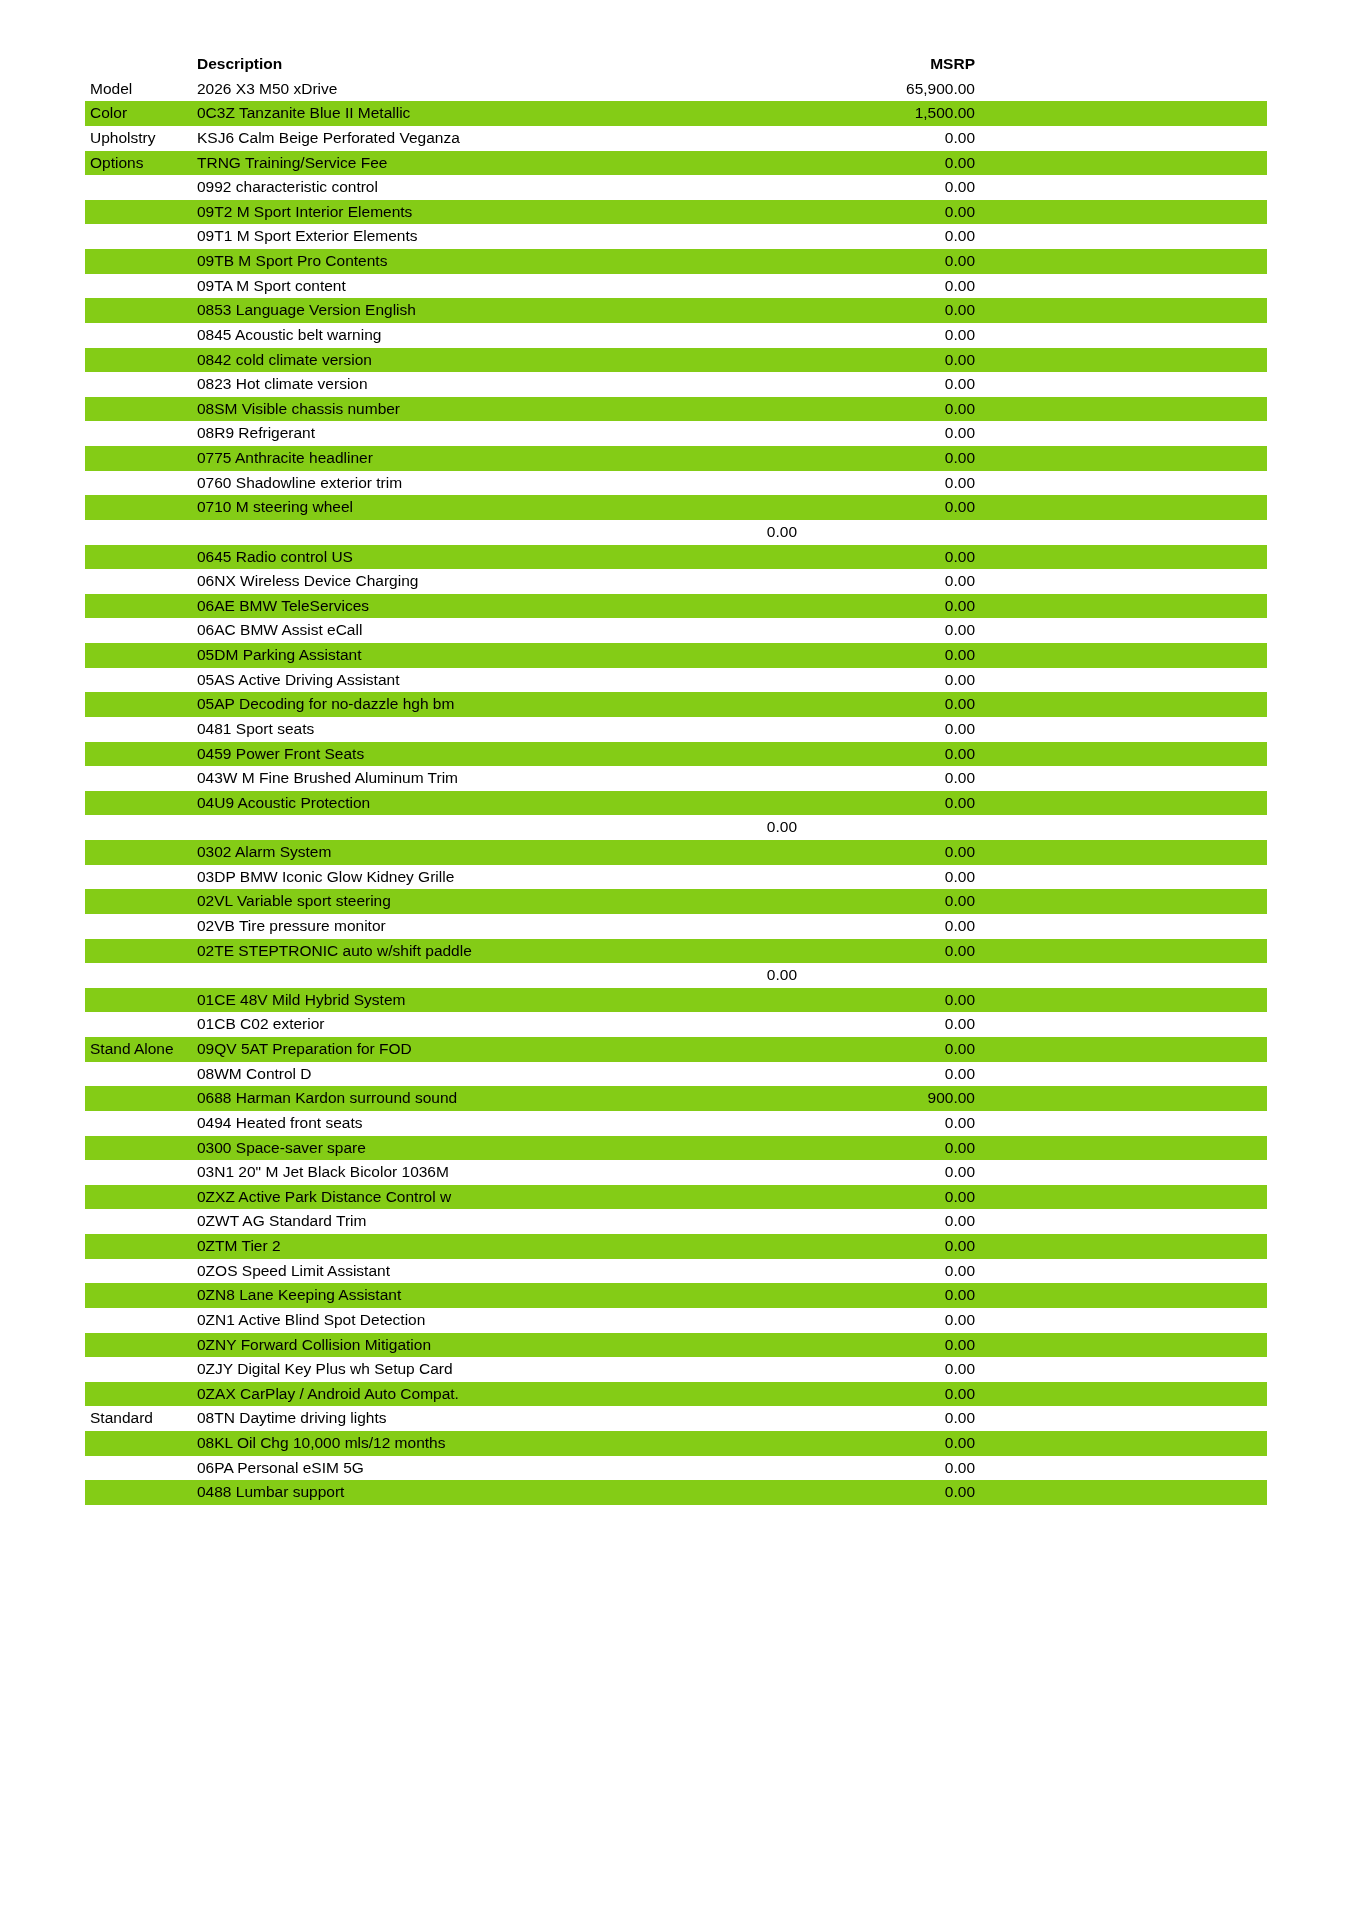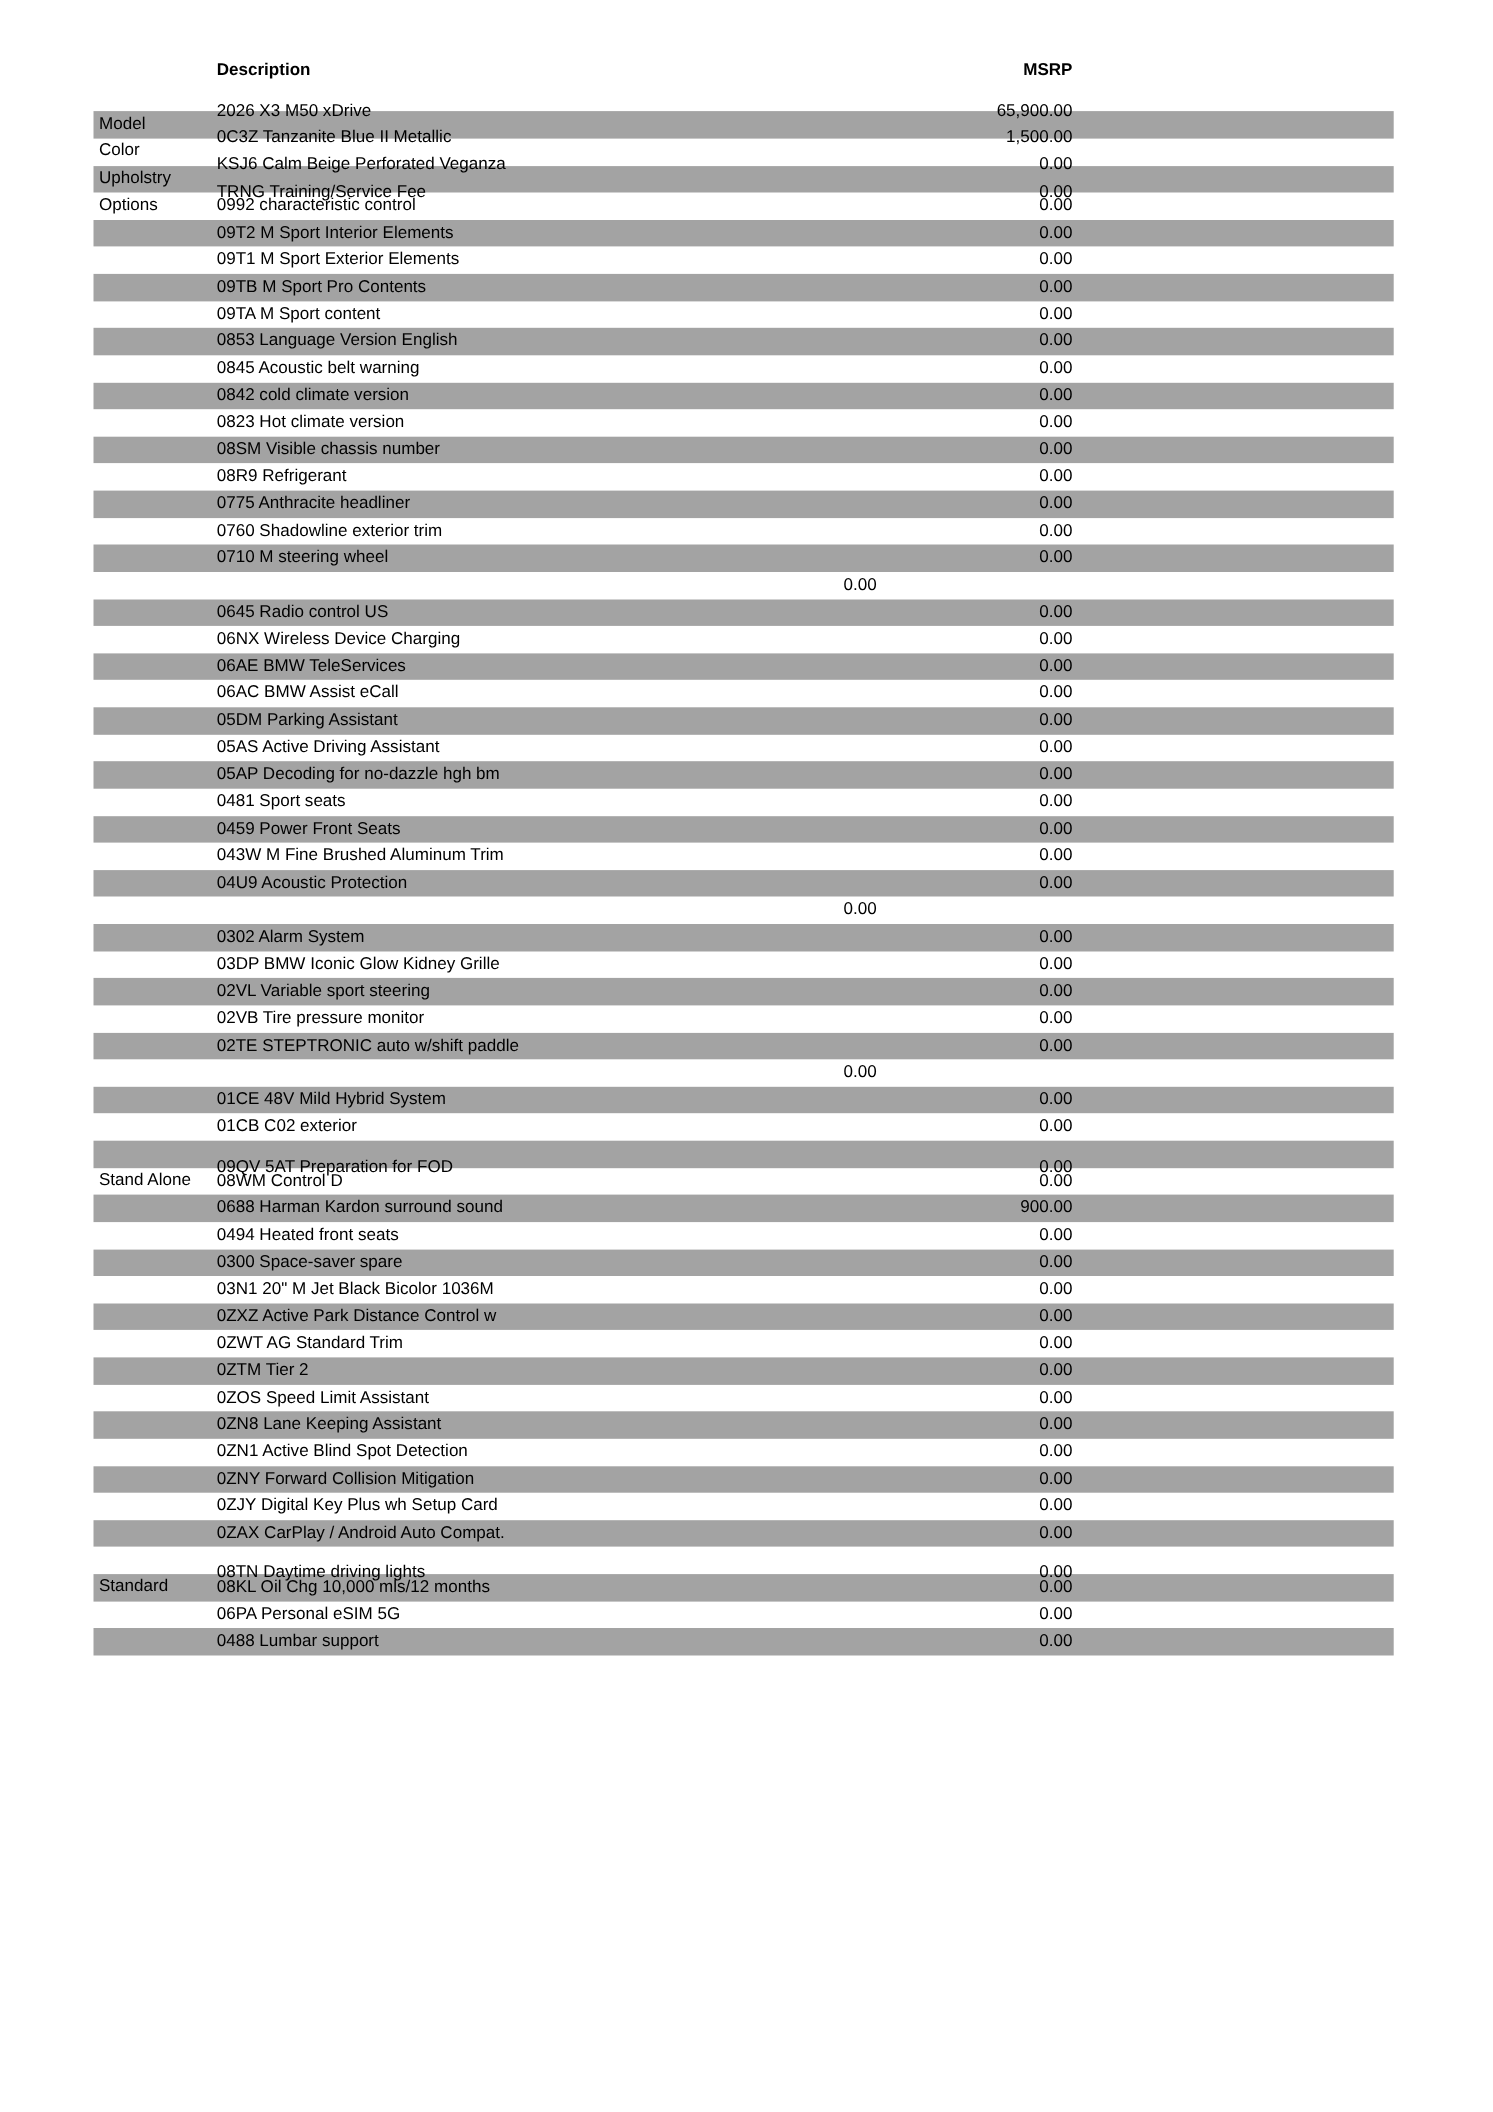--- a/index.html
+++ b/index.html
@@ -25,27 +25,27 @@
     display: grid;
     grid-template-columns: 112px 600px 178px 292px;
     height: 24.63px;
     align-items: center;
     font-size: 15.5px;
     line-height: 24.63px;
     color: #000000;
     white-space: nowrap;
   }
   .row.striped {
-    background: #a3a3a3;
+    background: #84cc16;
   }
   .header-row {
     font-weight: 700;
   }
   .cell { overflow: visible; }
-  .label-cell { padding-left: 5px; margin-top: 24px; }
+  .label-cell { padding-left: 5px; }
   .msrp-cell { text-align: right; }
 </style>
 </head>
 <body>
 
 <div class="page">
   <div class="pricing-table">
     <div class="row header-row">
       <div class="cell label-cell"></div>
       <div class="cell desc-cell">Description</div>

